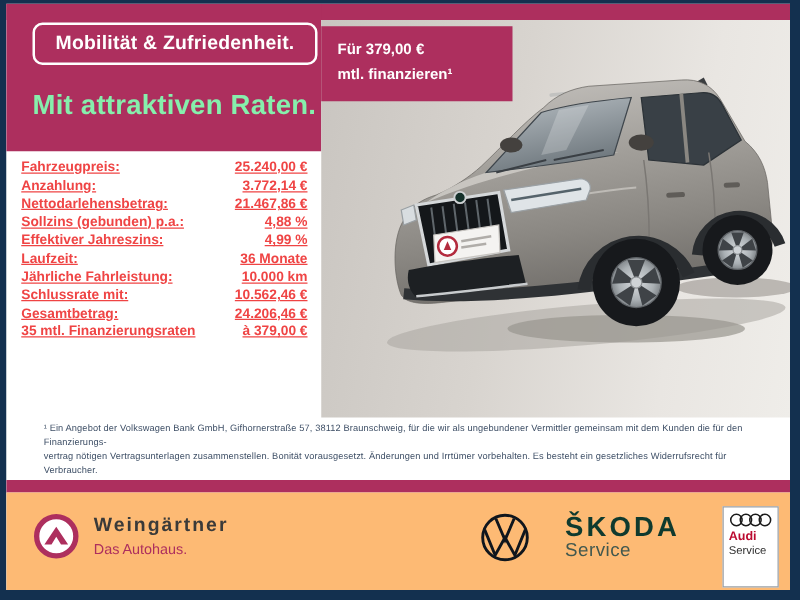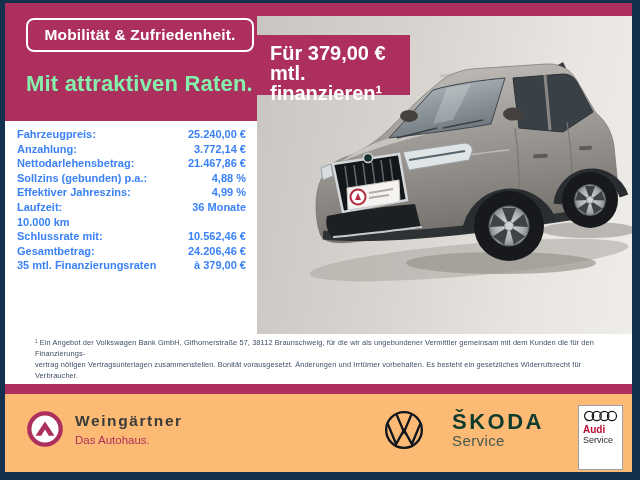--- a/index.html
+++ b/index.html
@@ -23,24 +23,24 @@
   .headline{
     position:absolute;left:21px;top:68px;color:#86efac;
     font-size:22px;font-weight:bold;letter-spacing:.2px;white-space:nowrap;
   }
   .photo{
     position:absolute;left:252px;top:13px;width:375px;height:318px;
     background:linear-gradient(100deg,#c9c5c0 0%,#d8d4cf 40%,#e9e6e2 75%,#efede9 100%);
   }
   .photo svg{display:block;width:100%;height:100%;}
   .offer-box{
-    position:absolute;left:252px;top:32px;width:153px;height:60px;background:#ad2f5e;
-    color:#ffffff;font-size:20px;font-weight:bold;line-height:20px;padding:8px 0 0 13px;
-  }
-  .finance-table{position:absolute;left:12px;top:124px;width:229px;color:#3b82f6;}
+    position:absolute;left:252px;top:18px;width:153px;height:60px;background:#ad2f5e;
+    color:#ffffff;font-size:12px;font-weight:bold;line-height:20px;padding:8px 0 0 13px;
+  }
+  .finance-table{position:absolute;left:12px;top:124px;width:229px;color:#ef4444;text-decoration:underline;}
   .finance-row{display:flex;justify-content:space-between;font-size:11px;font-weight:bold;line-height:14.6px;white-space:nowrap;}
   .disclaimer{
     position:absolute;left:30px;top:334px;width:577px;
     font-size:7.4px;line-height:11px;color:#3e4f66;white-space:pre-line;letter-spacing:.1px;
   }
   .divider{position:absolute;left:0;top:381px;width:627px;height:10px;background:#ad2f5e;}
   .footer{position:absolute;left:0;top:391px;width:627px;height:78px;background:#fdba74;}
   .dealer-logo{position:absolute;left:21px;top:16px;width:38px;height:38px;}
   .dealer-name{
     position:absolute;left:70px;top:18px;font-size:15.5px;font-weight:bold;
@@ -203,20 +203,21 @@
       </div>
       <div class="finance-row">
         <span>Effektiver Jahreszins:</span>
         <span>4,99 %</span>
       </div>
       <div class="finance-row">
         <span>Laufzeit:</span>
         <span>36 Monate</span>
       </div>
       <div class="finance-row">
+        <span>Jährliche Fahrleistung:</span>
         <span>10.000 km</span>
       </div>
       <div class="finance-row">
         <span>Schlussrate mit:</span>
         <span>10.562,46 €</span>
       </div>
       <div class="finance-row">
         <span>Gesamtbetrag:</span>
         <span>24.206,46 €</span>
       </div>

